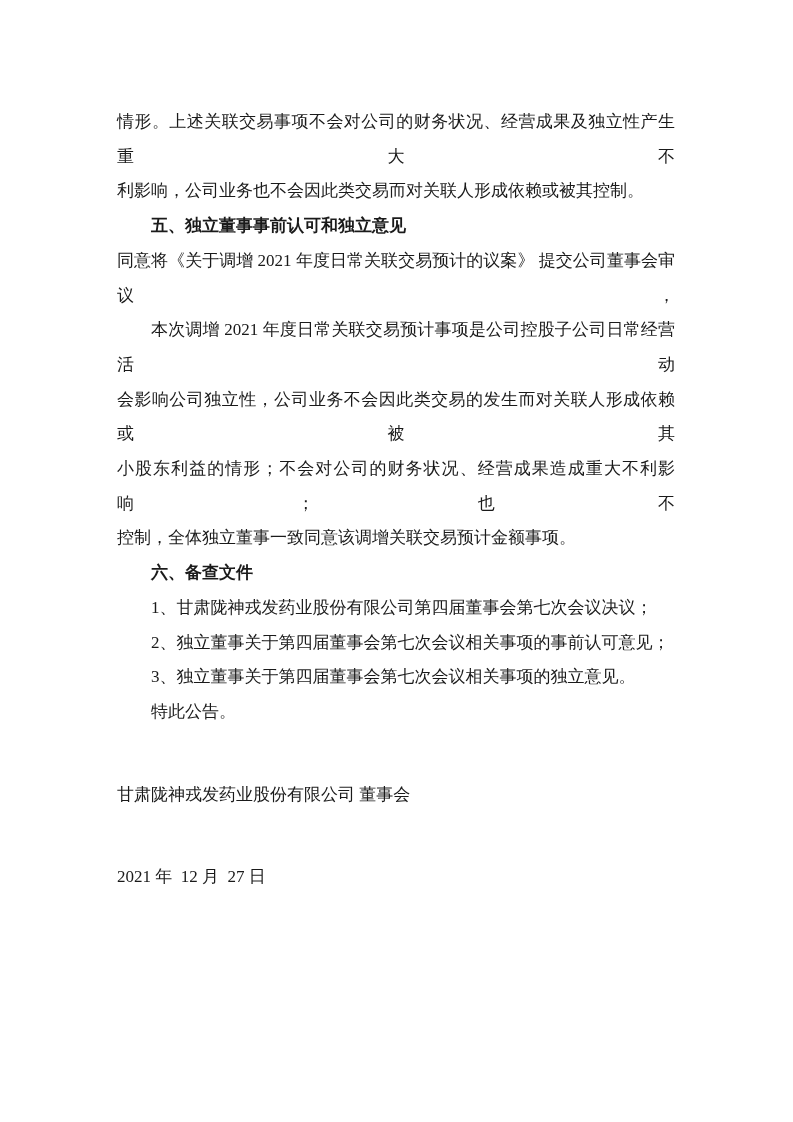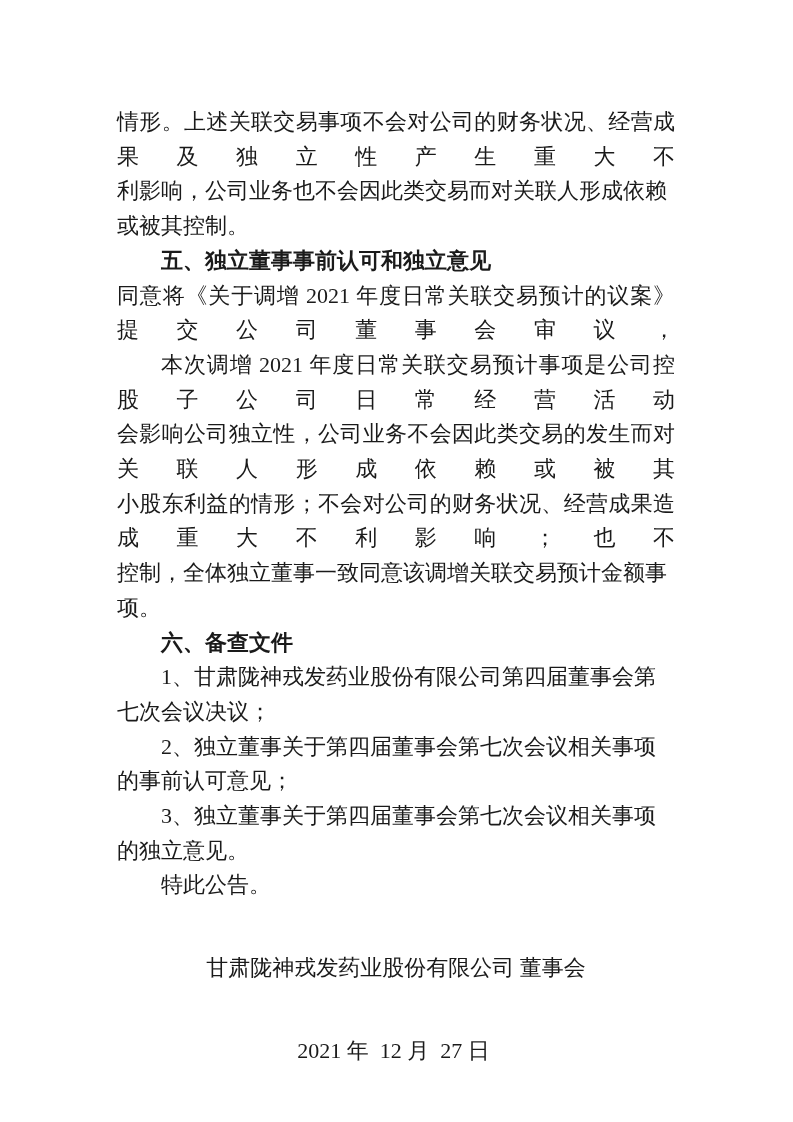--- a/index.html
+++ b/index.html
@@ -15,21 +15,21 @@
     background: #ffffff;
     overflow: hidden;
     font-family: "Liberation Serif", "DejaVu Serif", serif;
     color: #1a1a1a;
   }
   .doc-body {
     position: absolute;
     left: 117px;
     top: 105px;
     width: 558px;
-    font-size: 22px;
+    font-size: 17px;
     line-height: 34.7px;
   }
   .line {
     min-height: 34.7px;
     white-space: pre-wrap;
   }
   .line.j {
     text-align: justify;
     text-align-last: justify;
   }
@@ -37,21 +37,21 @@
     font-weight: bold;
   }
   .line.ind {
     text-indent: 2em;
   }
   .signature-block {
     margin-top: 14px;
     text-align: right;
   }
   .signature-block .line {
-    text-align: center;
+    text-align: left;
     margin-top: 48px;
   }
   .sig-date {
     padding-right: 5px;
   }
 </style>
 </head>
 <body>
 
 <div class="page">

